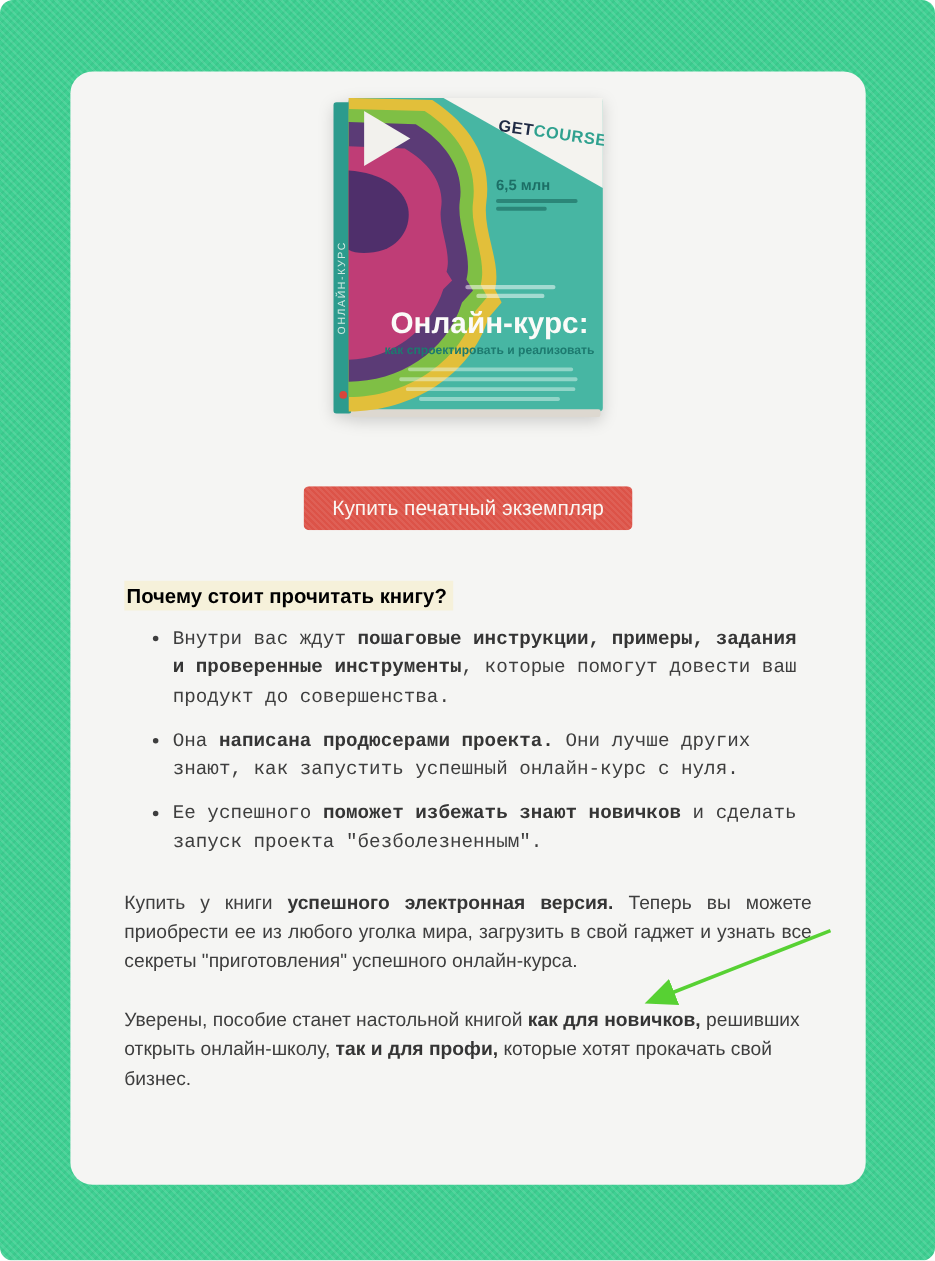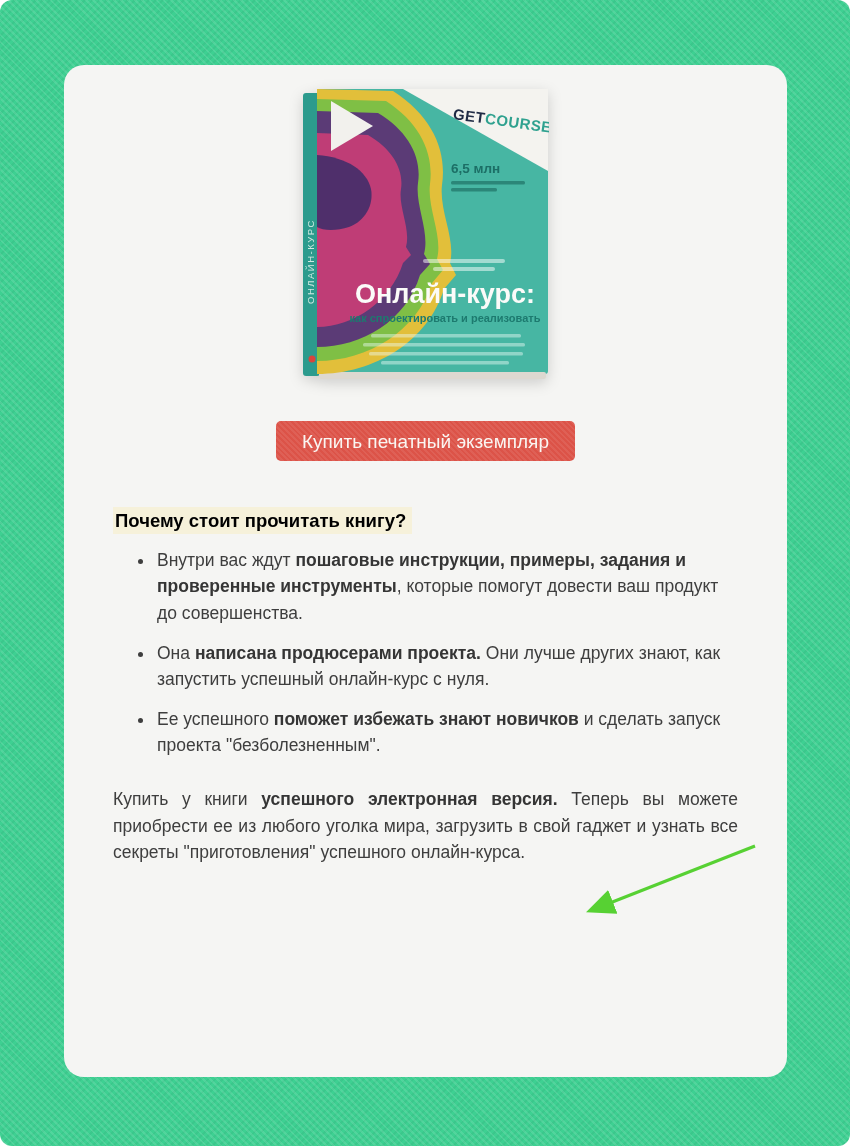--- a/index.html
+++ b/index.html
@@ -32,32 +32,32 @@
     display:block;margin:0 auto;
     background-color:var(--button,#dc5348);
     background-image:repeating-linear-gradient(45deg, rgba(255,255,255,.08) 0 2px, transparent 2px 4px);
     color:var(--button_text,#faf6f2);
     font-family:inherit;
     font-size:19px;line-height:1;
     padding:11px 26px 10px;
     border:none;border-radius:5px;
     cursor:pointer;white-space:nowrap;
   }
-  .btn-buy{margin-top:36px;}
+  .btn-buy{margin-top:56px;}
   .btn-download{margin-top:24px;}
   
   .content{color:var(--text,#3e3e3e);font-size:17.5px;line-height:1.52;}
   h2.head{
     margin:47px 0 8px 0;
     font-size:18.5px;line-height:1.4;
     color:#000000;
   }
   h2.head .hl{background:var(--highlight,#f6f1da);padding:3px 6px 3px 2px;}
   ul.benefits{margin:0 0 0 0;padding:0 0 0 42px;}
-  ul.benefits li{margin:13px 0 3px 0;padding-left:2px;}
+  ul.benefits li{margin:13px 0 3px 0;padding-left:2px;font-family:Liberation Mono, monospace;}
   p.para{margin:17px 0 0 0;}
   p.gap{margin-top:27px;}
   p.justify{text-align:justify;}
   p.last{margin-top:27px;}
   strong{font-weight:bold;color:#353535;}
   
   .arrow-svg{position:absolute;left:508px;top:763px;pointer-events:none;}
 </style>
 </head>
 <body>
@@ -116,20 +116,21 @@
 
     <ul class="benefits">
       <li><span>Внутри вас ждут </span><strong>пошаговые инструкции, примеры, задания и проверенные инструменты</strong><span>, которые помогут довести ваш продукт до совершенства.</span></li>
       <li><span>Она </span><strong>написана продюсерами проекта.</strong><span> Они лучше других знают, как запустить успешный онлайн-курс с нуля.</span></li>
       <li><span>Ее успешного </span><strong>поможет избежать знают новичков</strong><span> и сделать запуск проекта "безболезненным".</span></li>
     </ul>
 
     <p class="para gap justify"><span>Купить у книги </span><strong>успешного электронная версия.</strong><span> Теперь вы можете приобрести ее из любого уголка мира, загрузить в свой гаджет и узнать все секреты "приготовления" успешного онлайн-курса.</span></p>
 
 
+    <p class="para last"><span>Уверены, пособие станет настольной книгой </span><strong>как для новичков,</strong><span> решивших открыть онлайн-школу, </span><strong>так и для профи,</strong><span> которые хотят прокачать свой бизнес.</span></p>
   </div>
 
   <svg class="arrow-svg" width="210" height="100" viewBox="0 0 210 100">
     <defs>
       <marker id="ah" markerWidth="10" markerHeight="10" refX="7" refY="4" orient="auto">
         <path d="M0,0 L9,4 L0,8 Z" fill="#57d133"></path>
       </marker>
     </defs>
     <line x1="183" y1="18" x2="20" y2="82" stroke="#57d133" stroke-width="3.2" marker-end="url(#ah)"></line>
   </svg>

